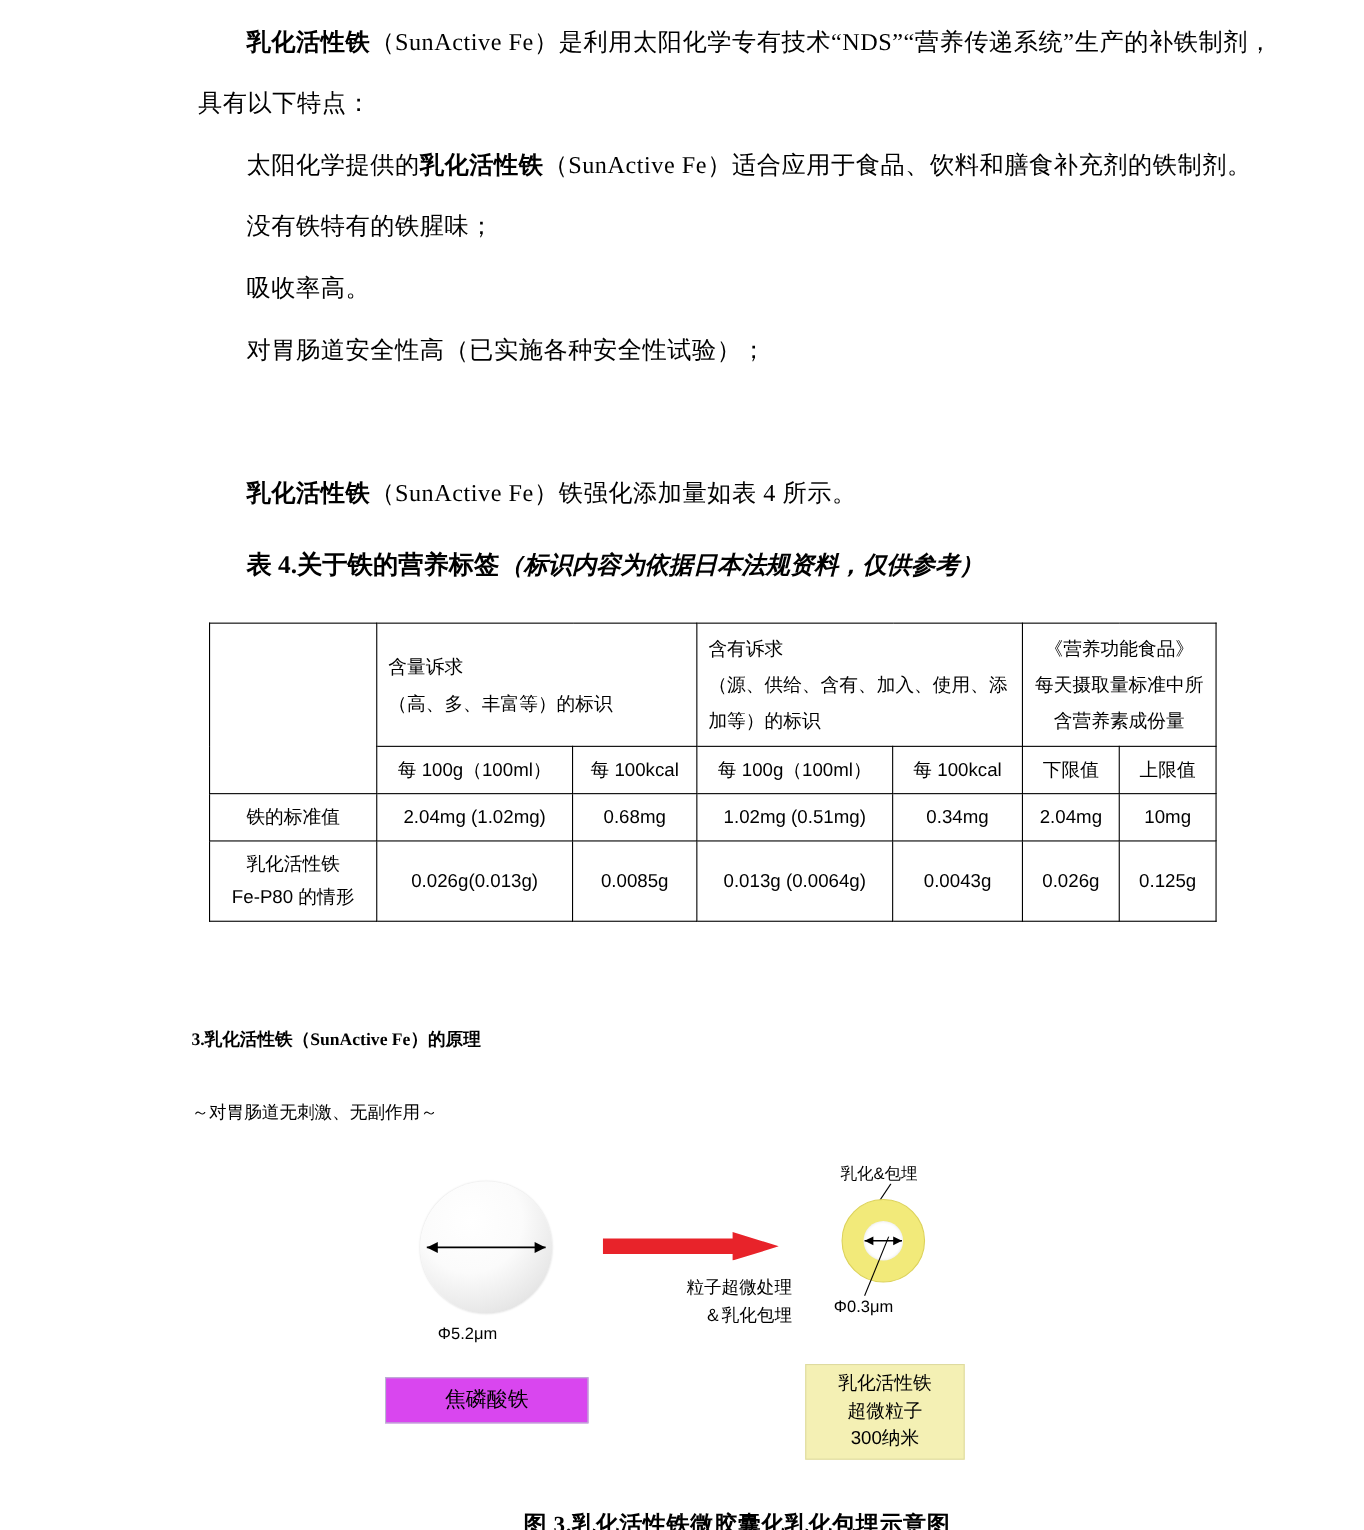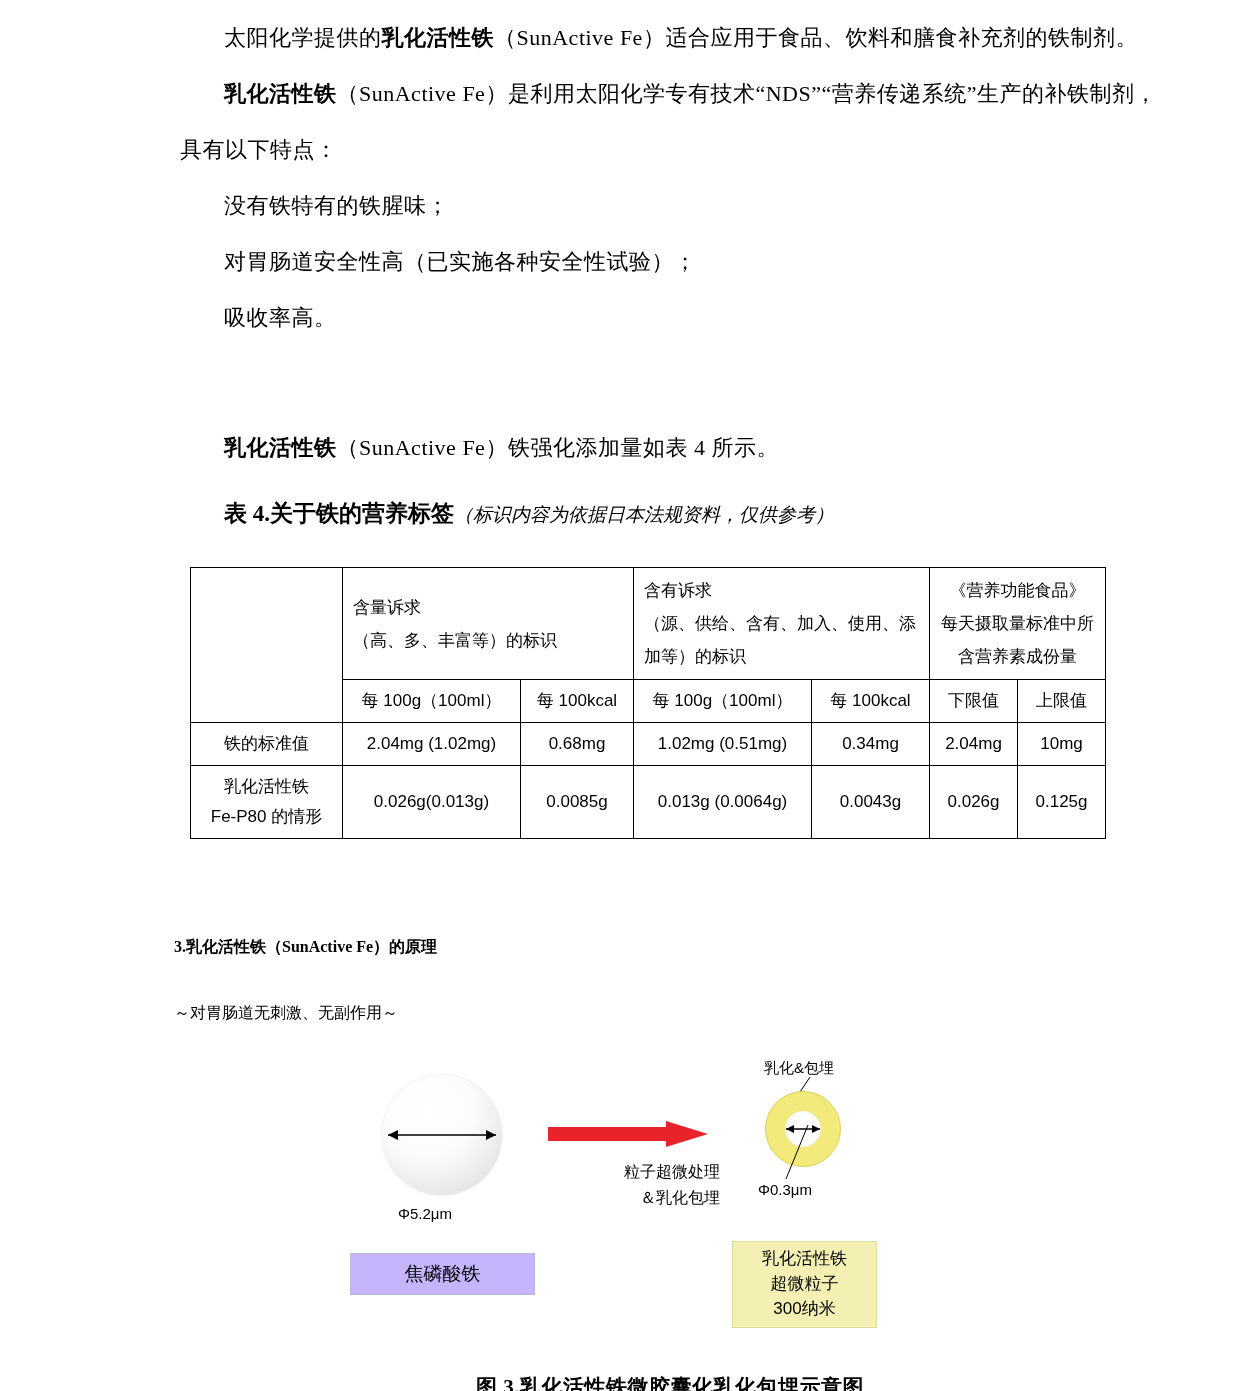--- a/index.html
+++ b/index.html
@@ -43,21 +43,22 @@
     text-indent: 2em;
     margin-bottom: 10px;
   }
   .tbl-caption .ttl {
     font-weight: bold;
     font-size: 23px;
     text-align: right;
   }
   .tbl-caption .sub {
     font-style: italic;
-    font-size: 19px;
+    font-size: 22px;
+    font-weight: bold;
   }
   table.nutri {
     border-collapse: collapse;
     width: 915px;
     margin-left: 10px;
     table-layout: fixed;
     margin-top: 32px;
   }
   table.nutri td {
     border: 1px solid #000000;
@@ -145,21 +146,21 @@
     position: absolute;
     box-sizing: border-box;
     font-family: "Liberation Sans", "DejaVu Sans", sans-serif;
     text-align: center;
   }
   .cap-left {
     left: 170px;
     top: 190px;
     width: 185px;
     height: 42px;
-    background: #c4b5fd;
+    background: #d946ef;
     border: 1px solid #b8b8d0;
     font-size: 19px;
     line-height: 40px;
   }
   .cap-right {
     left: 552px;
     top: 178px;
     width: 145px;
     background: #f4f0b4;
     border: 1px solid #dedba0;
@@ -199,37 +200,37 @@
     font-size: 16px;
     line-height: 26px;
   }
 </style>
 </head>
 <body>
 
 <div class="page">
 
   <p class="para">
+    <span class="b">乳化活性铁</span><span>（SunActive Fe）是利用太阳化学专有技术“NDS”“营养传递系统”生产的补铁制剂，具有以下特点：</span>
+  </p>
+
+  <p class="para">
     <span>太阳化学提供的</span><span class="b">乳化活性铁</span><span>（SunActive Fe）适合应用于食品、饮料和膳食补充剂的铁制剂。</span>
   </p>
 
   <p class="para">
-    <span class="b">乳化活性铁</span><span>（SunActive Fe）是利用太阳化学专有技术“NDS”“营养传递系统”生产的补铁制剂，具有以下特点：</span>
-  </p>
-
-  <p class="para">
     <span>没有铁特有的铁腥味；</span>
   </p>
 
   <p class="para">
+    <span>吸收率高。</span>
+  </p>
+
+  <p class="para">
     <span>对胃肠道安全性高（已实施各种安全性试验）；</span>
-  </p>
-
-  <p class="para">
-    <span>吸收率高。</span>
   </p>
 
   <div class="spacer-lg"></div>
 
   <p class="para">
     <span class="b">乳化活性铁</span><span>（SunActive Fe）铁强化添加量如表 4 所示。</span>
   </p>
 
   <div class="spacer-sm"></div>
 

